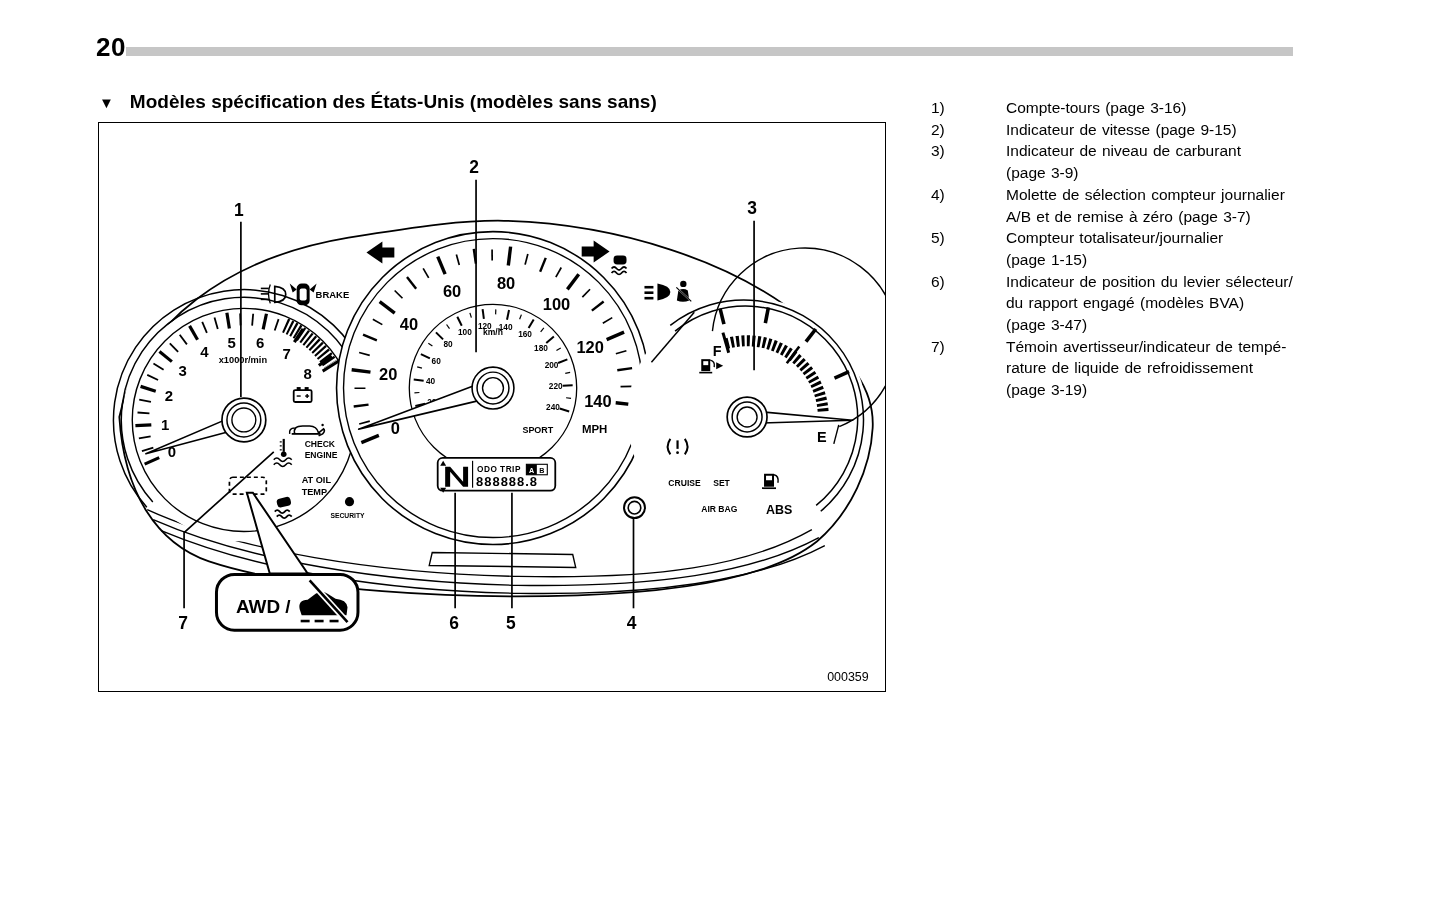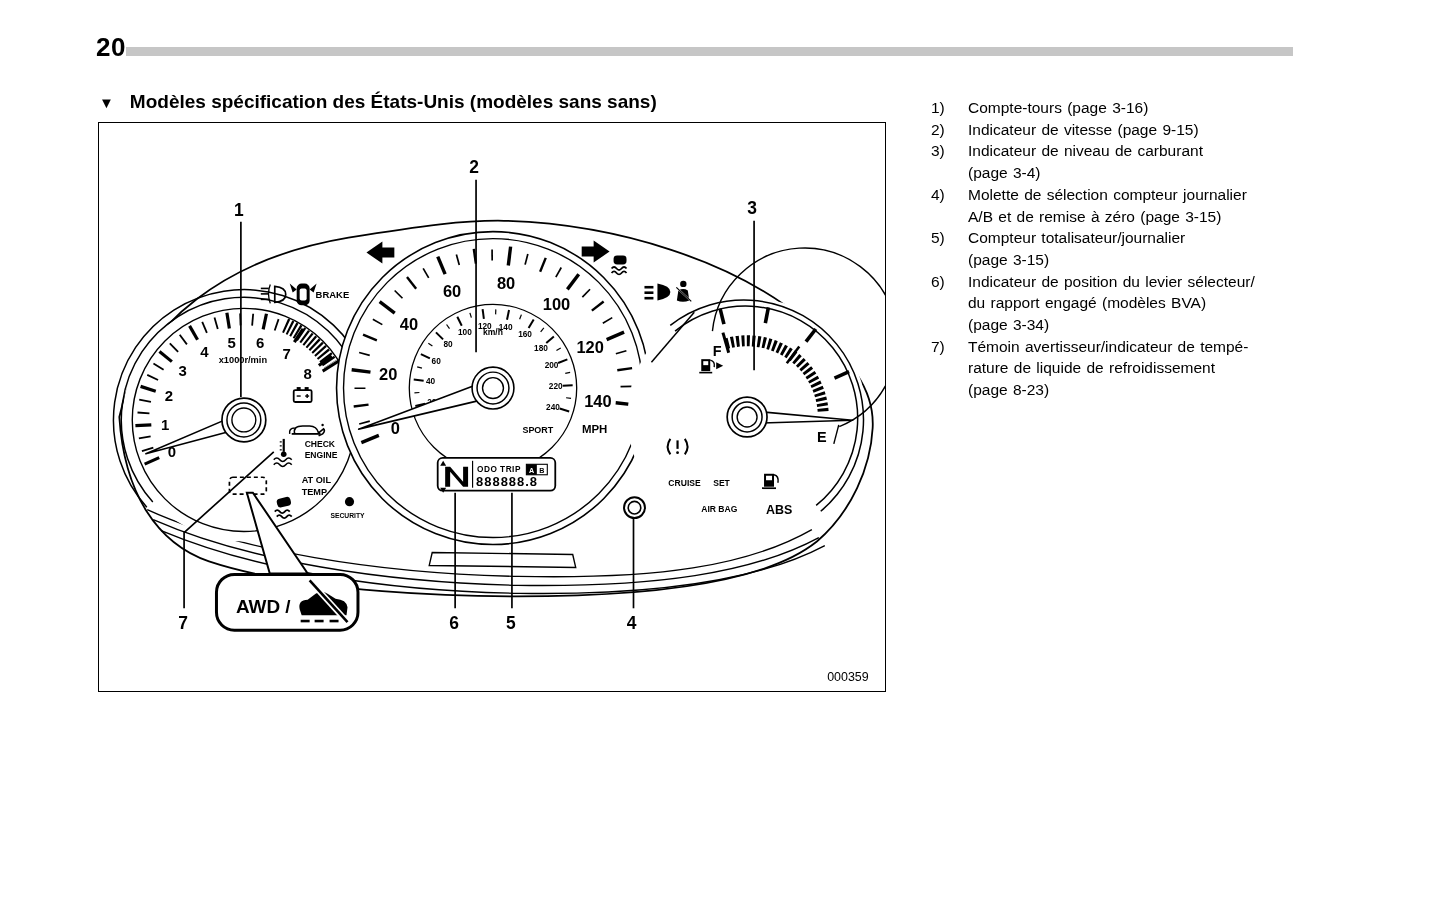--- a/index.html
+++ b/index.html
@@ -9,21 +9,21 @@
   }
   .pagenum{position:absolute;left:96px;top:32px;font-size:26px;font-weight:bold;letter-spacing:0.5px;}
   .rule{position:absolute;left:126px;top:47px;width:1167px;height:9px;background:#c6c6c6;}
   .heading{position:absolute;left:99px;top:91px;font-size:19px;font-weight:bold;display:flex;align-items:center;}
   .heading .tri{font-size:15px;margin-right:16px;}
   .figure{position:absolute;left:98px;top:122px;width:788px;height:570px;border:1.6px solid #000;box-sizing:border-box;background:#fff;}
   .figure svg{display:block;width:100%;height:100%;}
   .legend{position:absolute;left:931px;top:97px;width:396px;font-size:15.5px;line-height:21.7px;word-spacing:1px;}
   .legend .item{display:flex;}
   .legend .num{width:37px;flex:none;}
-  .legend .txt{flex:1;white-space:pre-line;}
+  .legend .txt{flex:1;white-space:pre-line;margin-left:38px;}
   svg text{font-family:"Liberation Sans", sans-serif;}
 </style>
 </head>
 <body>
 
 <div class="pagenum">20</div>
 <div class="rule"></div>
 <div class="heading">
   <span class="tri">▼</span>
   <span>Modèles spécification des États-Unis (modèles sans sans)</span>
@@ -341,37 +341,37 @@
       <div class="num">1)</div>
       <div class="txt">Compte-tours (page 3-16)</div>
     </div>
     <div class="item">
       <div class="num">2)</div>
       <div class="txt">Indicateur de vitesse (page 9-15)</div>
     </div>
     <div class="item">
       <div class="num">3)</div>
       <div class="txt">Indicateur de niveau de carburant
-(page 3-4)</div>
+(page 3-9)</div>
     </div>
     <div class="item">
       <div class="num">4)</div>
       <div class="txt">Molette de sélection compteur journalier
-A/B et de remise à zéro (page 3-15)</div>
+A/B et de remise à zéro (page 3-7)</div>
     </div>
     <div class="item">
       <div class="num">5)</div>
       <div class="txt">Compteur totalisateur/journalier
-(page 3-15)</div>
+(page 1-15)</div>
     </div>
     <div class="item">
       <div class="num">6)</div>
       <div class="txt">Indicateur de position du levier sélecteur/
 du rapport engagé (modèles BVA)
-(page 3-34)</div>
+(page 3-47)</div>
     </div>
     <div class="item">
       <div class="num">7)</div>
       <div class="txt">Témoin avertisseur/indicateur de tempé-
 rature de liquide de refroidissement
-(page 8-23)</div>
+(page 3-19)</div>
     </div>
   </div>
 
 </body></html>

